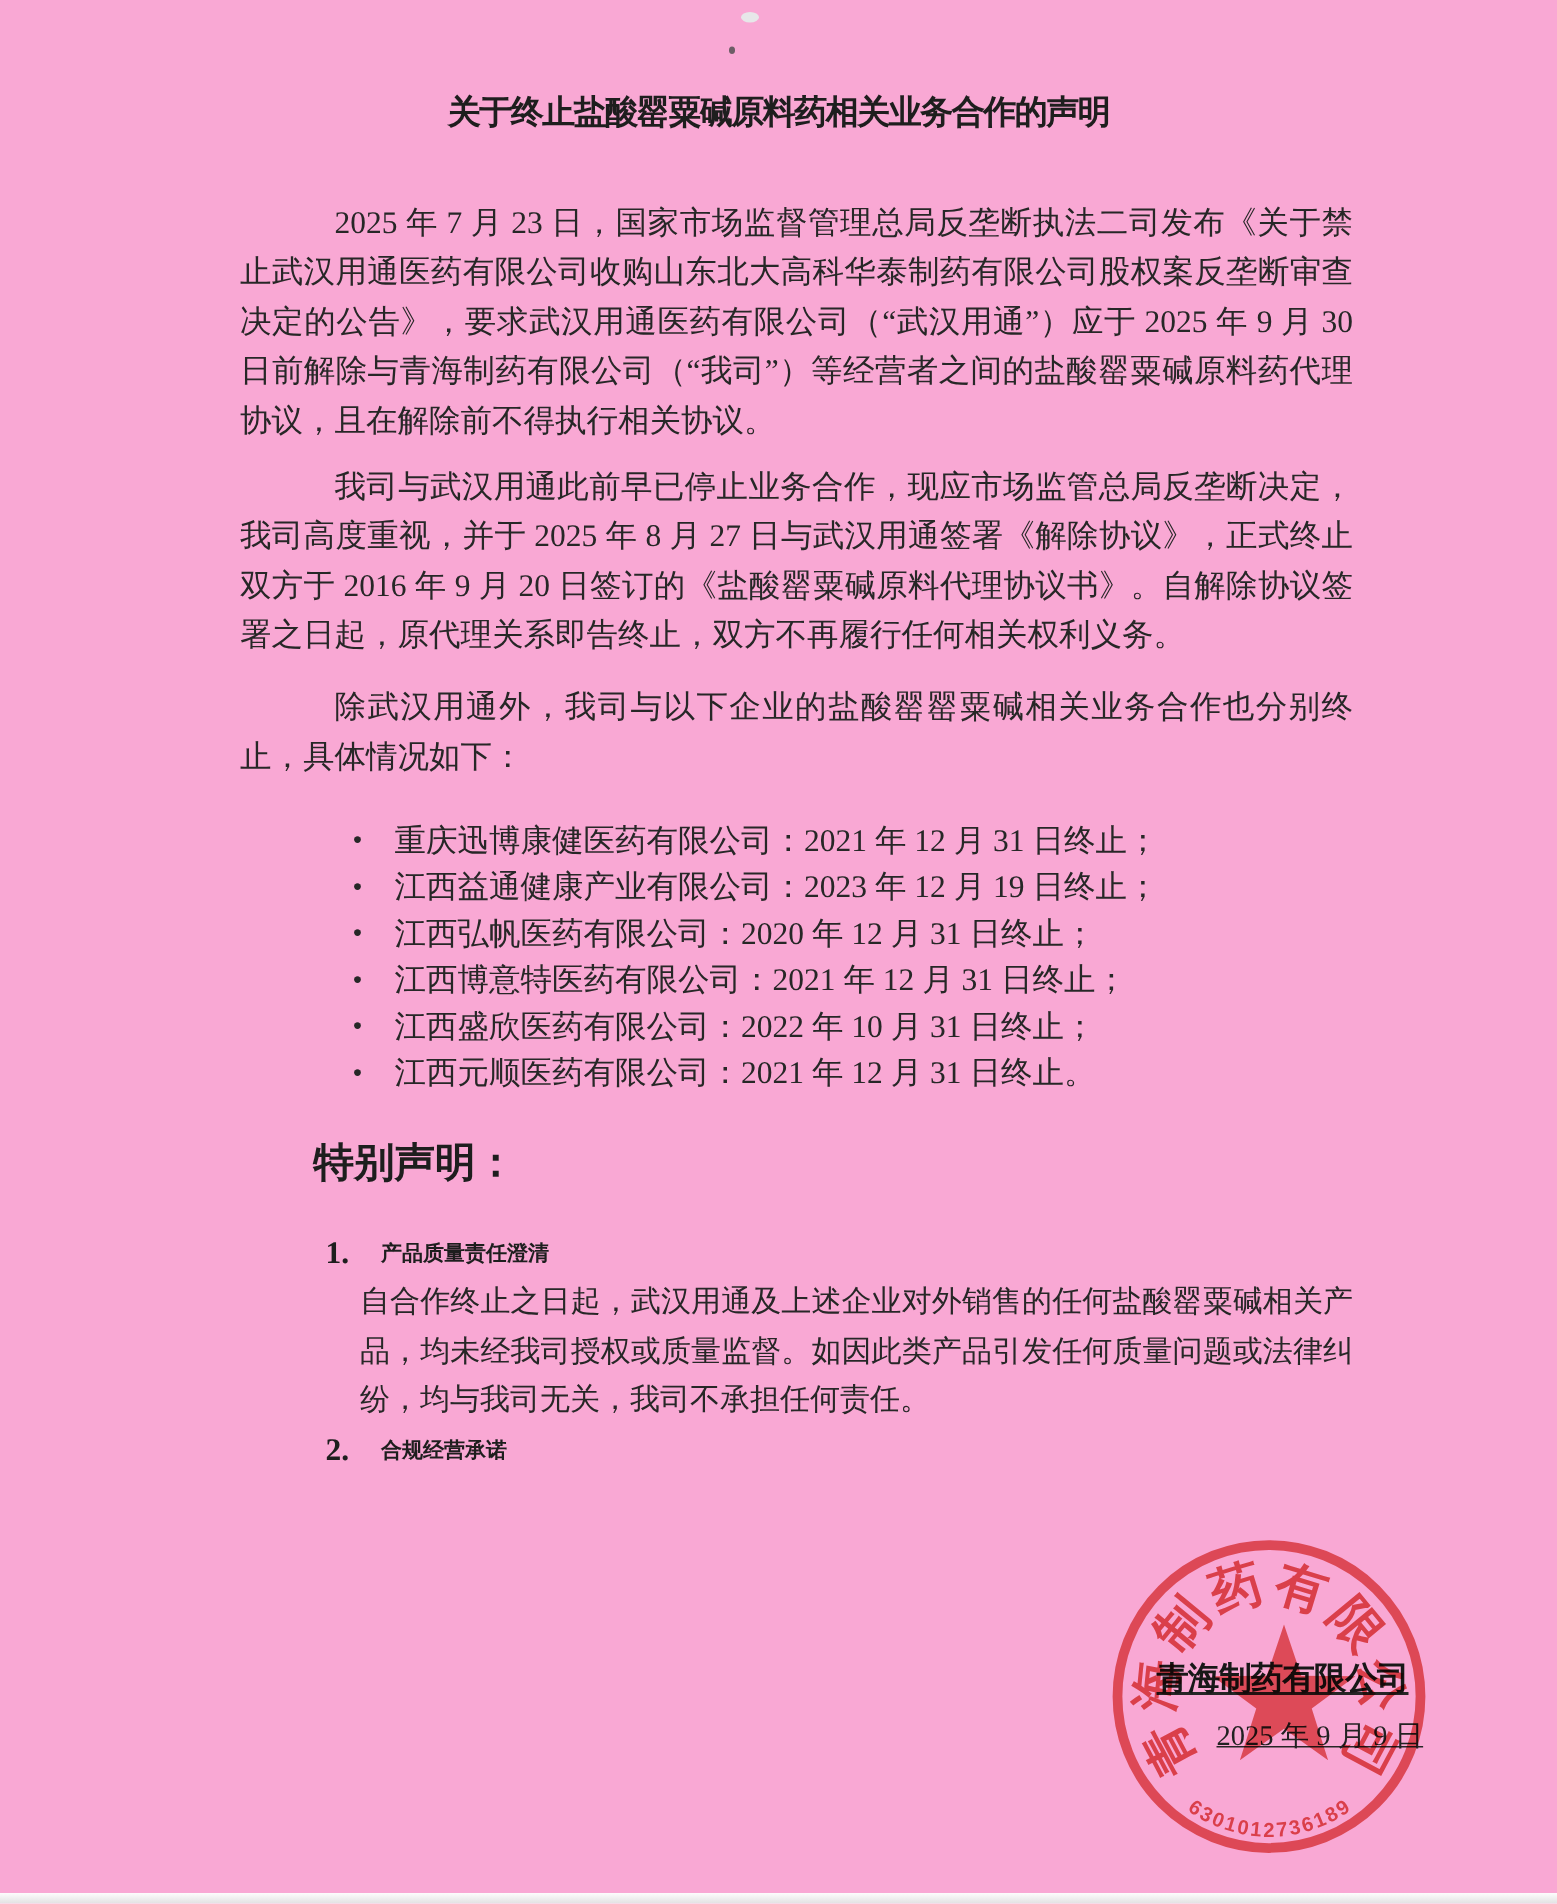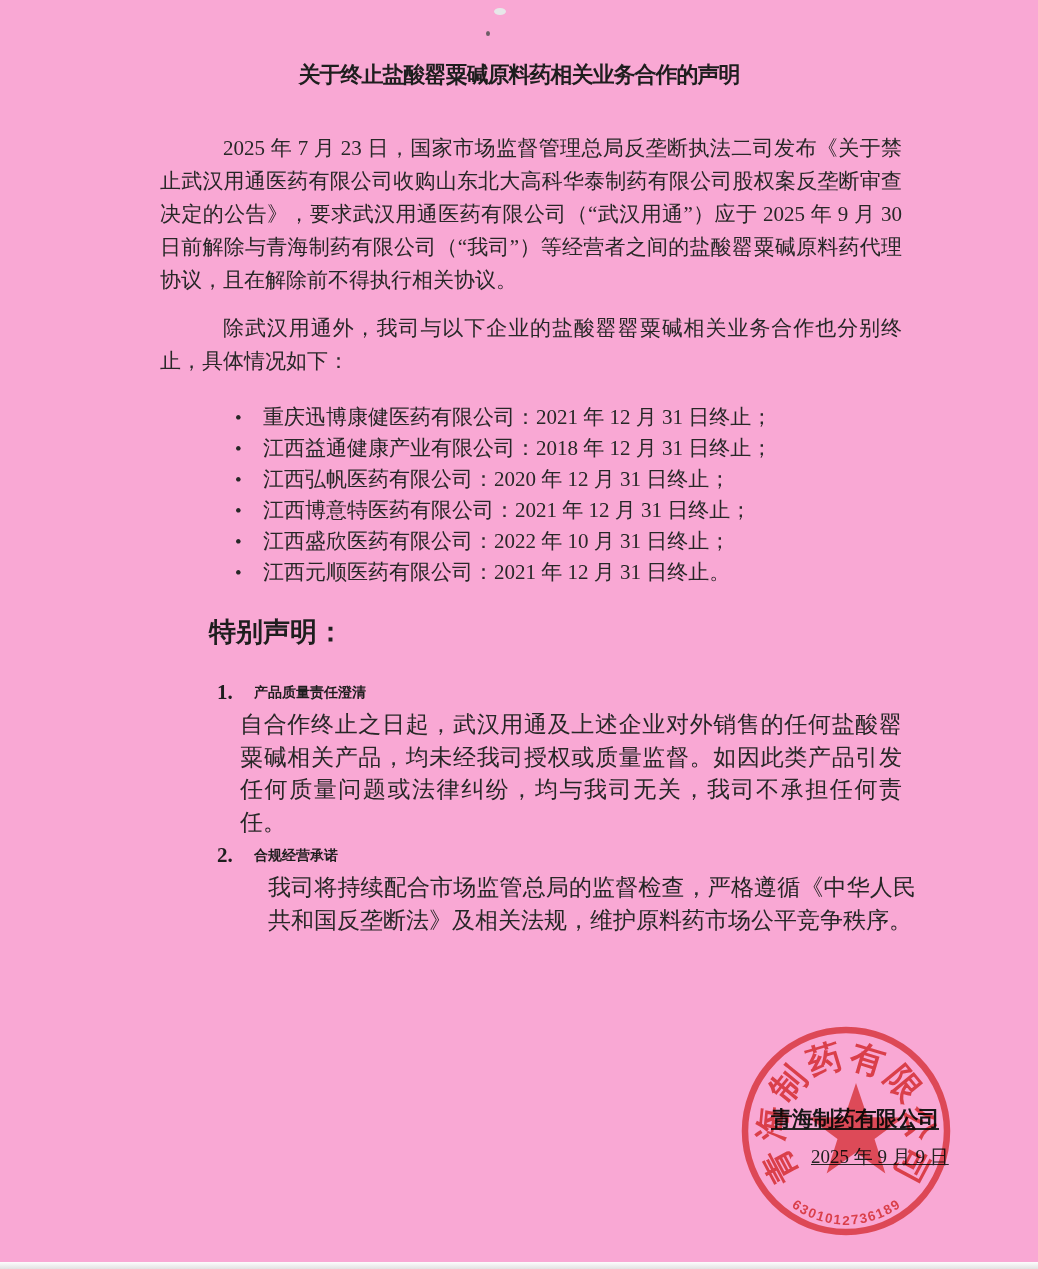--- a/index.html
+++ b/index.html
@@ -64,21 +64,21 @@
     font-family:"Liberation Serif","DejaVu Serif",serif;
     color:#1e1e1e;
   }
   .num-row .num-title {
     font-family:"Liberation Sans","DejaVu Sans",sans-serif;
     font-weight:700;
     font-size:14px;
     color:#1e1e1e;
   }
   .num-body {
-    font-size:23px;
+    font-size:20px;
     line-height:32.5px;
     text-align:justify;
     color:#272727;
   }
   .num-body.body1 { margin-left:240px; width:662px; }
   .num-body.body2 { margin-left:268px; width:648px; }
 
   .signature { position:absolute; left:771px; top:1104px;text-decoration:underline; }
   .sig-company {
     font-family:"Liberation Sans","DejaVu Sans",sans-serif;
@@ -111,30 +111,31 @@
 <body>
 
 <div class="page">
 
   <div class="speck s1"></div>
   <div class="speck s2"></div>
 
   <h1 class="title">关于终止盐酸罂粟碱原料药相关业务合作的声明</h1>
 
   <p class="para p1">2025 年 7 月 23 日，国家市场监督管理总局反垄断执法二司发布《关于禁止武汉用通医药有限公司收购山东北大高科华泰制药有限公司股权案反垄断审查决定的公告》，要求武汉用通医药有限公司（“武汉用通”）应于 2025 年 9 月 30 日前解除与青海制药有限公司（“我司”）等经营者之间的盐酸罂粟碱原料药代理协议，且在解除前不得执行相关协议。</p>
+  <p class="para p2">我司与武汉用通此前早已停止业务合作，现应市场监管总局反垄断决定，我司高度重视，并于 2025 年 8 月 27 日与武汉用通签署《解除协议》，正式终止双方于 2016 年 9 月 20 日签订的《盐酸罂粟碱原料代理协议书》。自解除协议签署之日起，原代理关系即告终止，双方不再履行任何相关权利义务。</p>
   <p class="para p3">除武汉用通外，我司与以下企业的盐酸罂罂粟碱相关业务合作也分别终止，具体情况如下：</p>
 
   <div class="bullets">
     <div class="bullet-item">
       <span class="dot">•</span>
       <span>重庆迅博康健医药有限公司：2021 年 12 月 31 日终止；</span>
     </div>
     <div class="bullet-item">
       <span class="dot">•</span>
-      <span>江西益通健康产业有限公司：2018 年 12 月 31 日终止；</span>
+      <span>江西益通健康产业有限公司：2023 年 12 月 19 日终止；</span>
     </div>
     <div class="bullet-item">
       <span class="dot">•</span>
       <span>江西弘帆医药有限公司：2020 年 12 月 31 日终止；</span>
     </div>
     <div class="bullet-item">
       <span class="dot">•</span>
       <span>江西博意特医药有限公司：2021 年 12 月 31 日终止；</span>
     </div>
     <div class="bullet-item">
@@ -155,21 +156,20 @@
       <span class="num-title">产品质量责任澄清</span>
     </div>
     <div class="num-body body1">自合作终止之日起，武汉用通及上述企业对外销售的任何盐酸罂粟碱相关产品，均未经我司授权或质量监督。如因此类产品引发任何质量问题或法律纠纷，均与我司无关，我司不承担任何责任。</div>
   </div>
 
   <div class="num-item">
     <div class="num-row">
       <span class="num">2.</span>
       <span class="num-title">合规经营承诺</span>
     </div>
-    <div class="num-body body2">我司将持续配合市场监管总局的监督检查，严格遵循《中华人民共和国反垄断法》及相关法规，维护原料药市场公平竞争秩序。</div>
   </div>
 
   <div class="signature">
     <div class="sig-company">青海制药有限公司</div>
     <div class="sig-date">2025 年 9 月 9 日</div>
   </div>
 
   <svg id="stamp-svg" class="stamp" viewBox="0 0 220 220">
       <circle cx="110" cy="110" r="101" fill="none" stroke="#dc4a42" stroke-width="6.5" opacity="0.92"></circle>
       <polygon points="120.0,62.0 131.5,96.2 167.6,96.5 138.5,118.0 149.4,152.5 120.0,131.5 90.6,152.5 101.5,118.0 72.4,96.5 108.5,96.2" fill="#dc4a42" opacity="0.9"></polygon>

